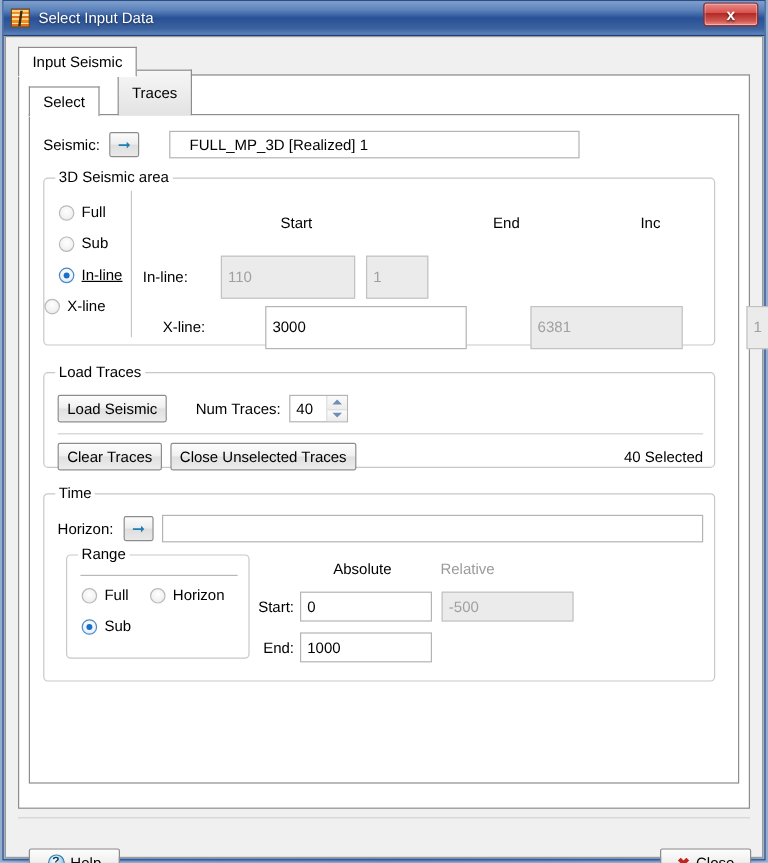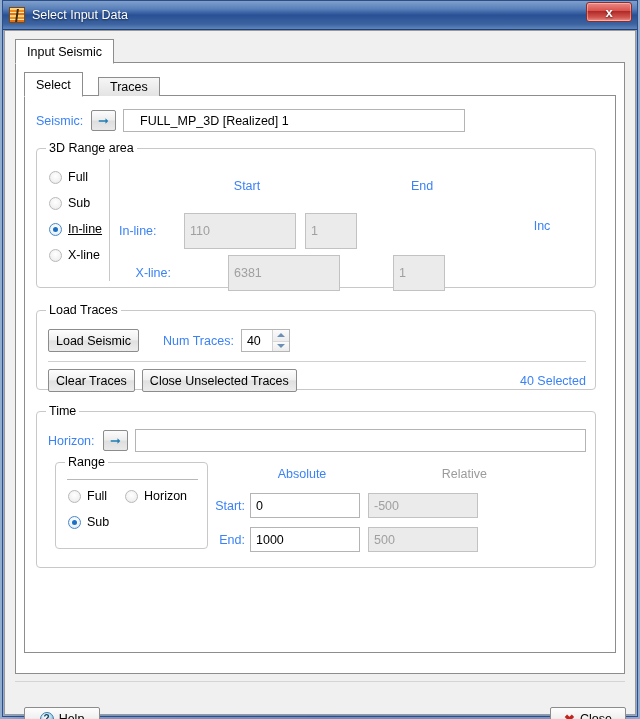--- a/index.html
+++ b/index.html
@@ -126,21 +126,21 @@
   .tab.active {
     background: #ffffff;
     z-index: 3;
     border-bottom: 1px solid #ffffff;
     margin-bottom: -1px;
     height: 25px;
   }
   .tab.inactive {
     background: linear-gradient(to bottom, #f6f6f6 0%, #e3e3e3 100%);
     z-index: 1;
-    height: 19px;
+    height: 38px;
   }
   #outer-tab-0 { left: 0px; }
 
   
   #outer-panel {
     position: absolute;
     left: 10px; top: 31px;
     width: 610px; height: 612px;
     background: #ffffff;
     border: 1px solid #8d8d8d;
@@ -158,21 +158,21 @@
   #inner-panel {
     position: absolute;
     left: 19px; top: 64px;
     width: 592px; height: 558px;
     background: #ffffff;
     border: 1px solid #8d8d8d;
   }
 
   
   .row { position: absolute; display: flex; align-items: center; }
-  .lbl { font-size: 12.5px; color: #3b82f6; white-space: nowrap; }
+  .lbl { font-size: 12.5px; color: #000000; white-space: nowrap; }
   .lbl.dim { color: #9b9b9b; }
 
   
   .arrow-btn {
     width: 25px; height: 21px;
     border: 1px solid #8c8c8c;
     border-radius: 2px;
     background: linear-gradient(to bottom, #fcfcfc 0%, #ededed 48%, #dedede 52%, #e9e9e9 100%);
     position: relative;
     cursor: pointer;
@@ -386,58 +386,59 @@
       </div>
     </div>
 
     <div id="inner-panel">
 
       <div class="row" style="left:11px; top:13px;">
         <span class="lbl" style="width:53px;">Seismic:</span>
         <div class="arrow-btn" style="margin-left:2px;">
           <span class="arrow-glyph">➞</span>
         </div>
-        <div class="tf" style="width:342px; margin-left:7px;padding-left:16px;">FULL_MP_3D [Realized] 1</div>
+        <div class="tf" style="width:342px; margin-left:25px;padding-left:16px;">FULL_MP_3D [Realized] 1</div>
       </div>
 
       <div class="group" style="left:11px; top:52px; width:560px; height:140px;">
-        <div class="group-title">3D Range area</div>
+        <div class="group-title">3D Seismic area</div>
 
         <div id="survey-divider" style="left:72px; top:10px; height:122px;"></div>
 
         <div class="radio-row" style="left:12px; top:21px;">
           <span class="radio"></span>
           <span class="radio-label">Full</span>
         </div>
         <div class="radio-row" style="left:12px; top:47px;">
           <span class="radio"></span>
           <span class="radio-label">Sub</span>
         </div>
         <div class="radio-row" style="left:12px; top:73px;text-decoration:underline;">
           <span class="radio checked"></span>
           <span class="radio-label">In-line</span>
         </div>
-        <div class="radio-row" style="left:12px; top:99px;">
+        <div class="radio-row" style="left:0; top:99px;">
           <span class="radio"></span>
           <span class="radio-label">X-line</span>
         </div>
 
         <div style="position:absolute; left:150px; top:30px; width:120px; text-align:center;" class="lbl">Start</div>
         <div style="position:absolute; left:330px; top:30px; width:110px; text-align:center;" class="lbl">End</div>
-        <div style="position:absolute; left:475px; top:30px; width:60px; text-align:center;margin-top:40px;" class="lbl">Inc</div>
+        <div style="position:absolute; left:475px; top:30px; width:60px; text-align:center;" class="lbl">Inc</div>
 
         <div class="row" style="left:82px; top:64px;">
           <span class="lbl" style="width:56px; text-align:left;">In-line:</span>
           <div class="tf disabled" style="width:112px; height:36px; margin-left:9px;">110</div>
           <div class="tf disabled" style="width:52px; height:36px; margin-left:9px;">1</div>
         </div>
 
         <div class="row" style="left:82px; top:106px;gap:44px;">
           <span class="lbl" style="width:56px; text-align:right; padding-right:4px;">X-line:</span>
-          <div class="tf disabled" style="width:112px; height:36px; margin-left:9px;">6381</div>
+          <div class="tf" style="width:168px; height:36px; margin-left:2px;">3000</div>
+          <div class="tf disabled" style="width:127px; height:36px; margin-left:9px;">6381</div>
           <div class="tf disabled" style="width:52px; height:36px; margin-left:9px;">1</div>
         </div>
       </div>
 
       <div class="group" style="left:11px; top:214px; width:560px; height:80px;">
         <div class="group-title">Load Traces</div>
 
         <div class="row" style="left:11px; top:18px;">
           <div class="btn">Load Seismic</div>
           <span class="lbl" style="margin-left:24px;">Num Traces:</span>
@@ -482,32 +483,31 @@
             <span class="radio"></span>
             <span class="radio-label">Horizon</span>
           </div>
           <div class="radio-row" style="left:12px; top:52px;">
             <span class="radio checked"></span>
             <span class="radio-label">Sub</span>
           </div>
         </div>
 
         <div style="position:absolute; left:205px; top:55px; width:120px; text-align:center;" class="lbl">Absolute</div>
-        <div style="position:absolute; left:330px; top:55px; width:120px; text-align:right;" class="lbl dim">Relative</div>
+        <div style="position:absolute; left:330px; top:55px; width:120px; text-align:left;" class="lbl dim">Relative</div>
 
         <div class="row" style="left:175px; top:81px;">
           <span class="lbl" style="width:38px; text-align:right; padding-right:5px;">Start:</span>
           <div class="tf" style="width:110px; height:25px;">0</div>
           <div class="tf disabled" style="width:110px; height:25px; margin-left:8px;">-500</div>
         </div>
 
         <div class="row" style="left:175px; top:115px;">
           <span class="lbl" style="width:38px; text-align:right; padding-right:5px;">End:</span>
           <div class="tf" style="width:110px; height:25px;">1000</div>
-          <div class="tf disabled" style="width:110px; height:25px; margin-left:8px;">500</div>
         </div>
       </div>
 
     </div>
 
     <div id="bottom-sep"></div>
 
     <div class="btn" id="help-btn">
       <span class="help-icon"></span>
       <span>Help</span>

